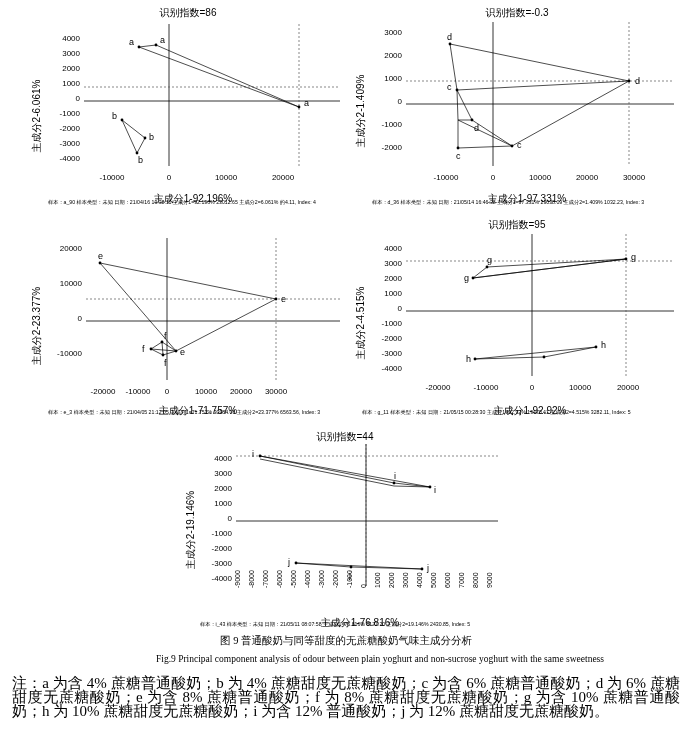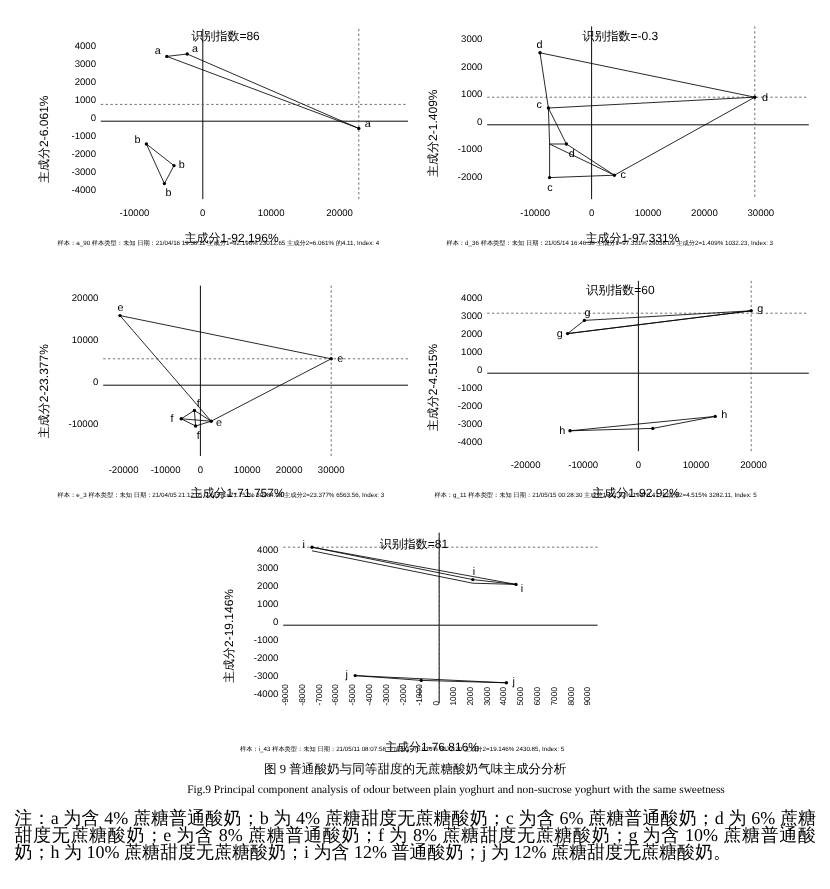--- a/index.html
+++ b/index.html
@@ -22,21 +22,21 @@
   }
   .panel {
     position: absolute;
   }
   .panel-title {
     position: absolute;
     width: 100%;
     text-align: center;
     font-size: 10px;
     font-family: "Liberation Sans", sans-serif;
-    top: 17px;
+    top: 0;
     left: 0;
   }
   .plot-svg {
     display: block;
   }
   .caption-line {
     position: absolute;
     font-size: 5.2px;
     font-family: "Liberation Sans", sans-serif;
     white-space: nowrap;
@@ -205,21 +205,21 @@
         <text x="114" y="134" font-size="9">f</text>
       <circle cx="134" cy="124" r="1.4" fill="#000"></circle>
         <text x="136" y="121" font-size="9">f</text>
       <circle cx="135" cy="137" r="1.4" fill="#000"></circle>
         <text x="136" y="148" font-size="9">f</text>
     </svg>
   </div>
   <div class="caption-line" style="left:48px; top:409px;">样本：e_3 样本类型：未知  日期：21/04/05 21:12:05  主成分1=71.757% 30984.08  主成分2=23.377% 6563.56, Index: 3</div>
 
   <div class="panel" style="left:352px; top:218px; width:330px; height:200px;">
-    <div class="panel-title">识别指数=60</div>
+    <div class="panel-title">识别指数=95</div>
     <svg class="plot-svg" width="330" height="200" viewBox="0 0 330 200">
       <text x="12" y="105" font-size="10" text-anchor="middle" transform="rotate(-90 12 105)">主成分2-4.515%</text>
       <text x="178" y="196" font-size="10" text-anchor="middle">主成分1-92.92%</text>
 
       <text x="50" y="33" font-size="8" text-anchor="end">4000</text>
       <text x="50" y="48" font-size="8" text-anchor="end">3000</text>
       <text x="50" y="63" font-size="8" text-anchor="end">2000</text>
       <text x="50" y="78" font-size="8" text-anchor="end">1000</text>
       <text x="50" y="93" font-size="8" text-anchor="end">0</text>
       <text x="50" y="108" font-size="8" text-anchor="end">-1000</text>
@@ -251,21 +251,21 @@
       <circle cx="123" cy="141" r="1.4" fill="#000"></circle>
         <text x="114" y="144" font-size="9">h</text>
       <circle cx="244" cy="129" r="1.4" fill="#000"></circle>
         <text x="249" y="130" font-size="9">h</text>
       <circle cx="192" cy="139" r="1.4" fill="#000"></circle>
     </svg>
   </div>
   <div class="caption-line" style="left:362px; top:409px;">样本：g_11 样本类型：未知  日期：21/05/15 00:28:30  主成分1=92.92% 19470.41  主成分2=4.515% 3282.11, Index: 5</div>
 
   <div class="panel" style="left:180px; top:430px; width:330px; height:200px;">
-    <div class="panel-title">识别指数=81</div>
+    <div class="panel-title">识别指数=44</div>
     <svg class="plot-svg" width="330" height="200" viewBox="0 0 330 200">
       <text x="14" y="100" font-size="10" text-anchor="middle" transform="rotate(-90 14 100)">主成分2-19.146%</text>
       <text x="180" y="196" font-size="10" text-anchor="middle">主成分1-76.816%</text>
 
       <text x="52" y="31" font-size="8" text-anchor="end">4000</text>
       <text x="52" y="46" font-size="8" text-anchor="end">3000</text>
       <text x="52" y="61" font-size="8" text-anchor="end">2000</text>
       <text x="52" y="76" font-size="8" text-anchor="end">1000</text>
       <text x="52" y="91" font-size="8" text-anchor="end">0</text>
       <text x="52" y="106" font-size="8" text-anchor="end">-1000</text>

